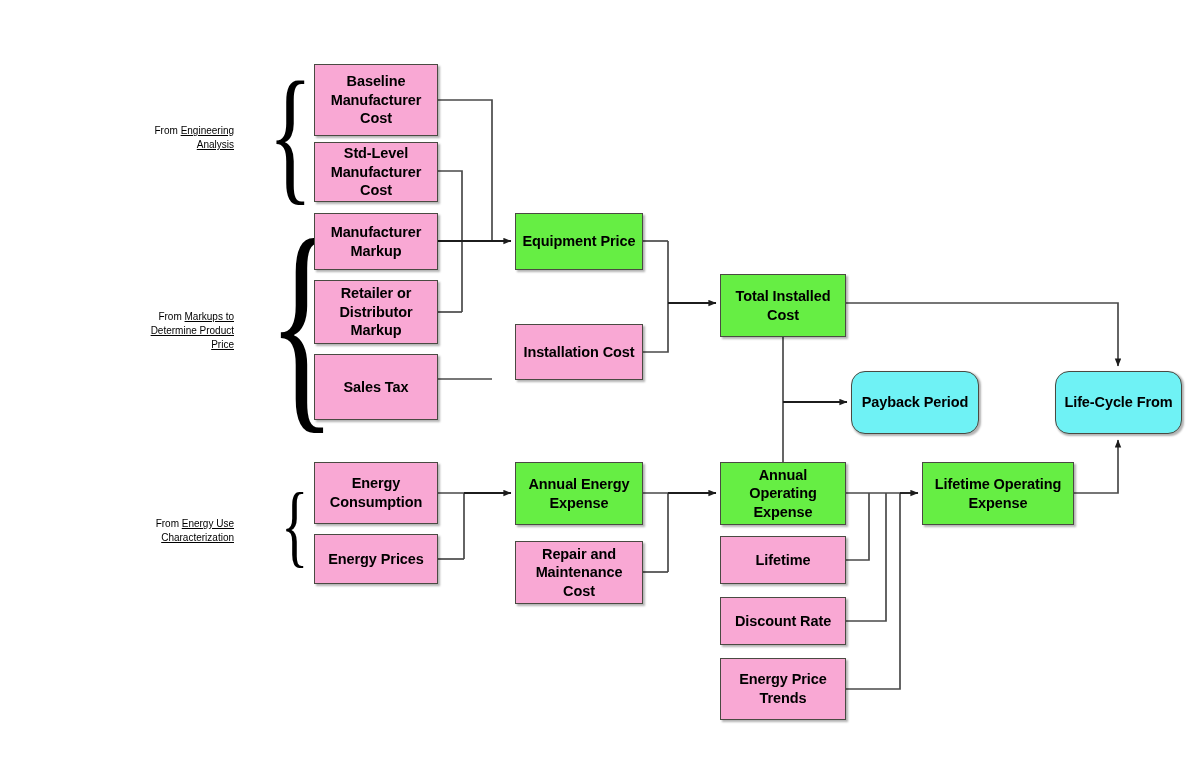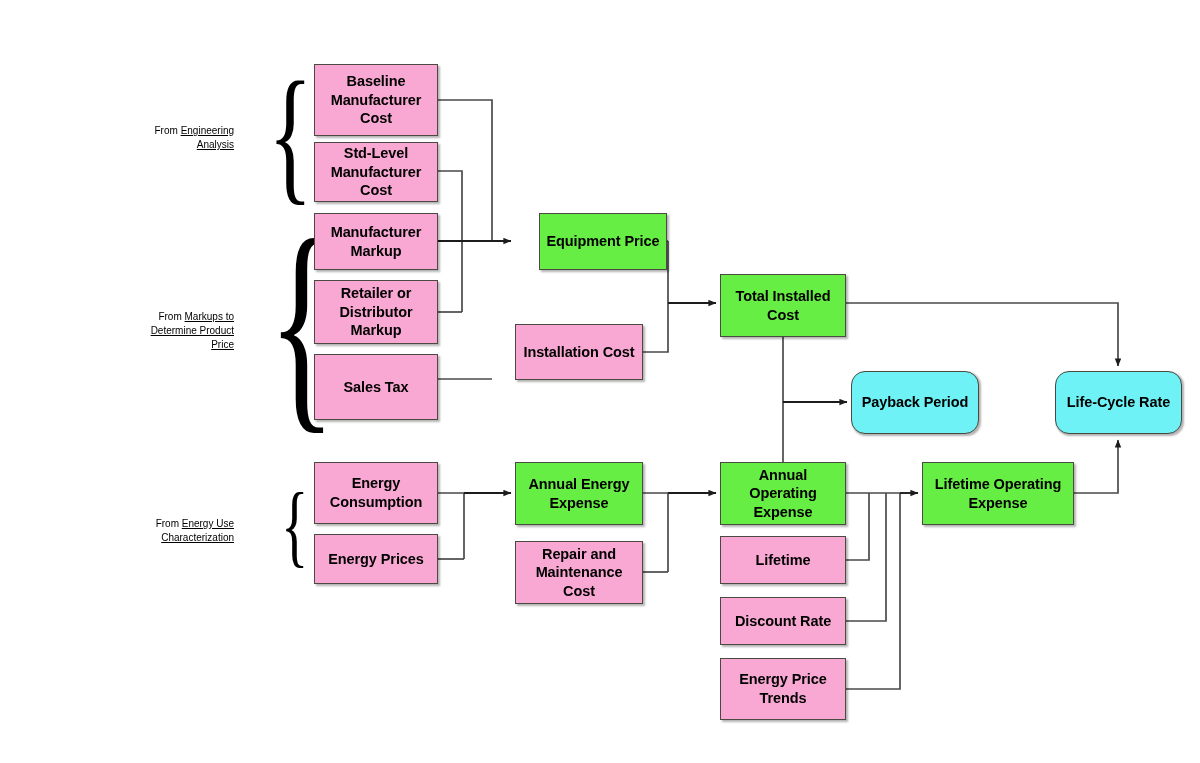--- a/index.html
+++ b/index.html
@@ -141,29 +141,29 @@
   <div class="node yellow" style="left:314px; top:64px; width:124px; height:72px;">Baseline Manufacturer Cost</div>
 
   <div class="node yellow" style="left:314px; top:142px; width:124px; height:60px;">Std-Level Manufacturer Cost</div>
 
   <div class="node yellow" style="left:314px; top:213px; width:124px; height:57px;">Manufacturer Markup</div>
 
   <div class="node yellow" style="left:314px; top:280px; width:124px; height:64px;">Retailer or Distributor Markup</div>
 
   <div class="node yellow" style="left:314px; top:354px; width:124px; height:66px;">Sales Tax</div>
 
-  <div class="node green" style="left:515px; top:213px; width:128px; height:57px;margin-left:24px;">Equipment Price</div>
+  <div class="node green" style="left:515px; top:213px; width:128px; height:57px;">Equipment Price</div>
 
   <div class="node yellow" style="left:515px; top:324px; width:128px; height:56px;">Installation Cost</div>
 
   <div class="node green" style="left:720px; top:274px; width:126px; height:63px;">Total Installed Cost</div>
 
   <div class="node cyan" style="left:851px; top:371px; width:128px; height:63px;">Payback Period</div>
 
-  <div class="node cyan" style="left:1055px; top:371px; width:127px; height:63px;">Life-Cycle Rate</div>
+  <div class="node cyan" style="left:1055px; top:371px; width:127px; height:63px;">Life-Cycle From</div>
 
   <div class="node yellow" style="left:314px; top:462px; width:124px; height:62px;">Energy Consumption</div>
 
   <div class="node yellow" style="left:314px; top:534px; width:124px; height:50px;">Energy Prices</div>
 
   <div class="node green" style="left:515px; top:462px; width:128px; height:63px;">Annual Energy Expense</div>
 
   <div class="node yellow" style="left:515px; top:541px; width:128px; height:63px;">Repair and Maintenance Cost</div>
 
   <div class="node green" style="left:720px; top:462px; width:126px; height:63px;">Annual Operating Expense</div>

